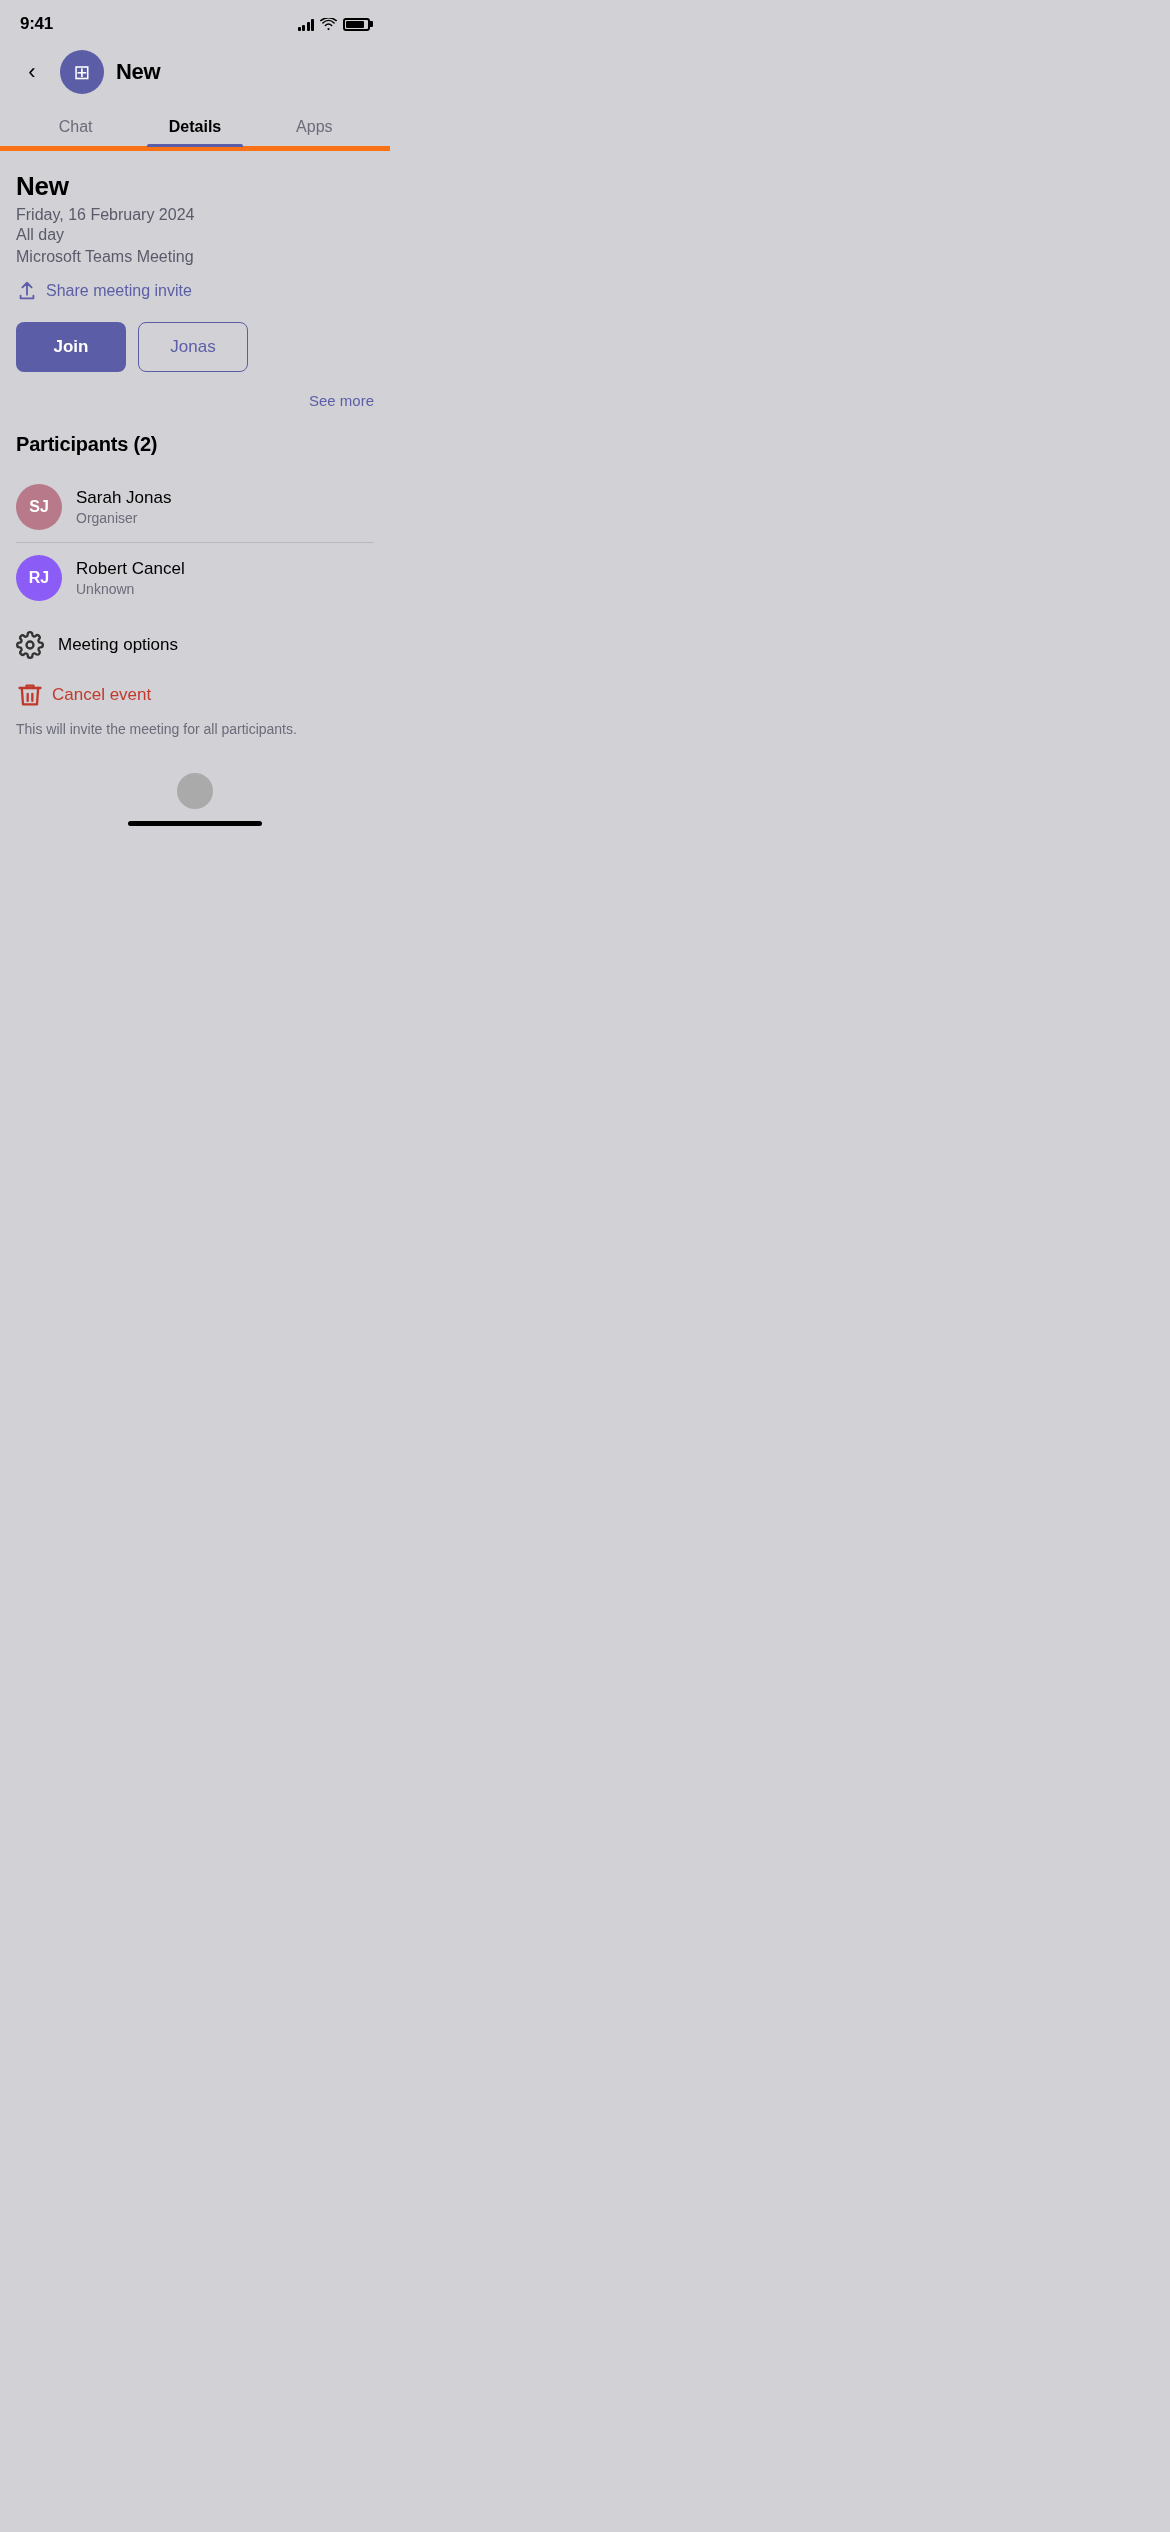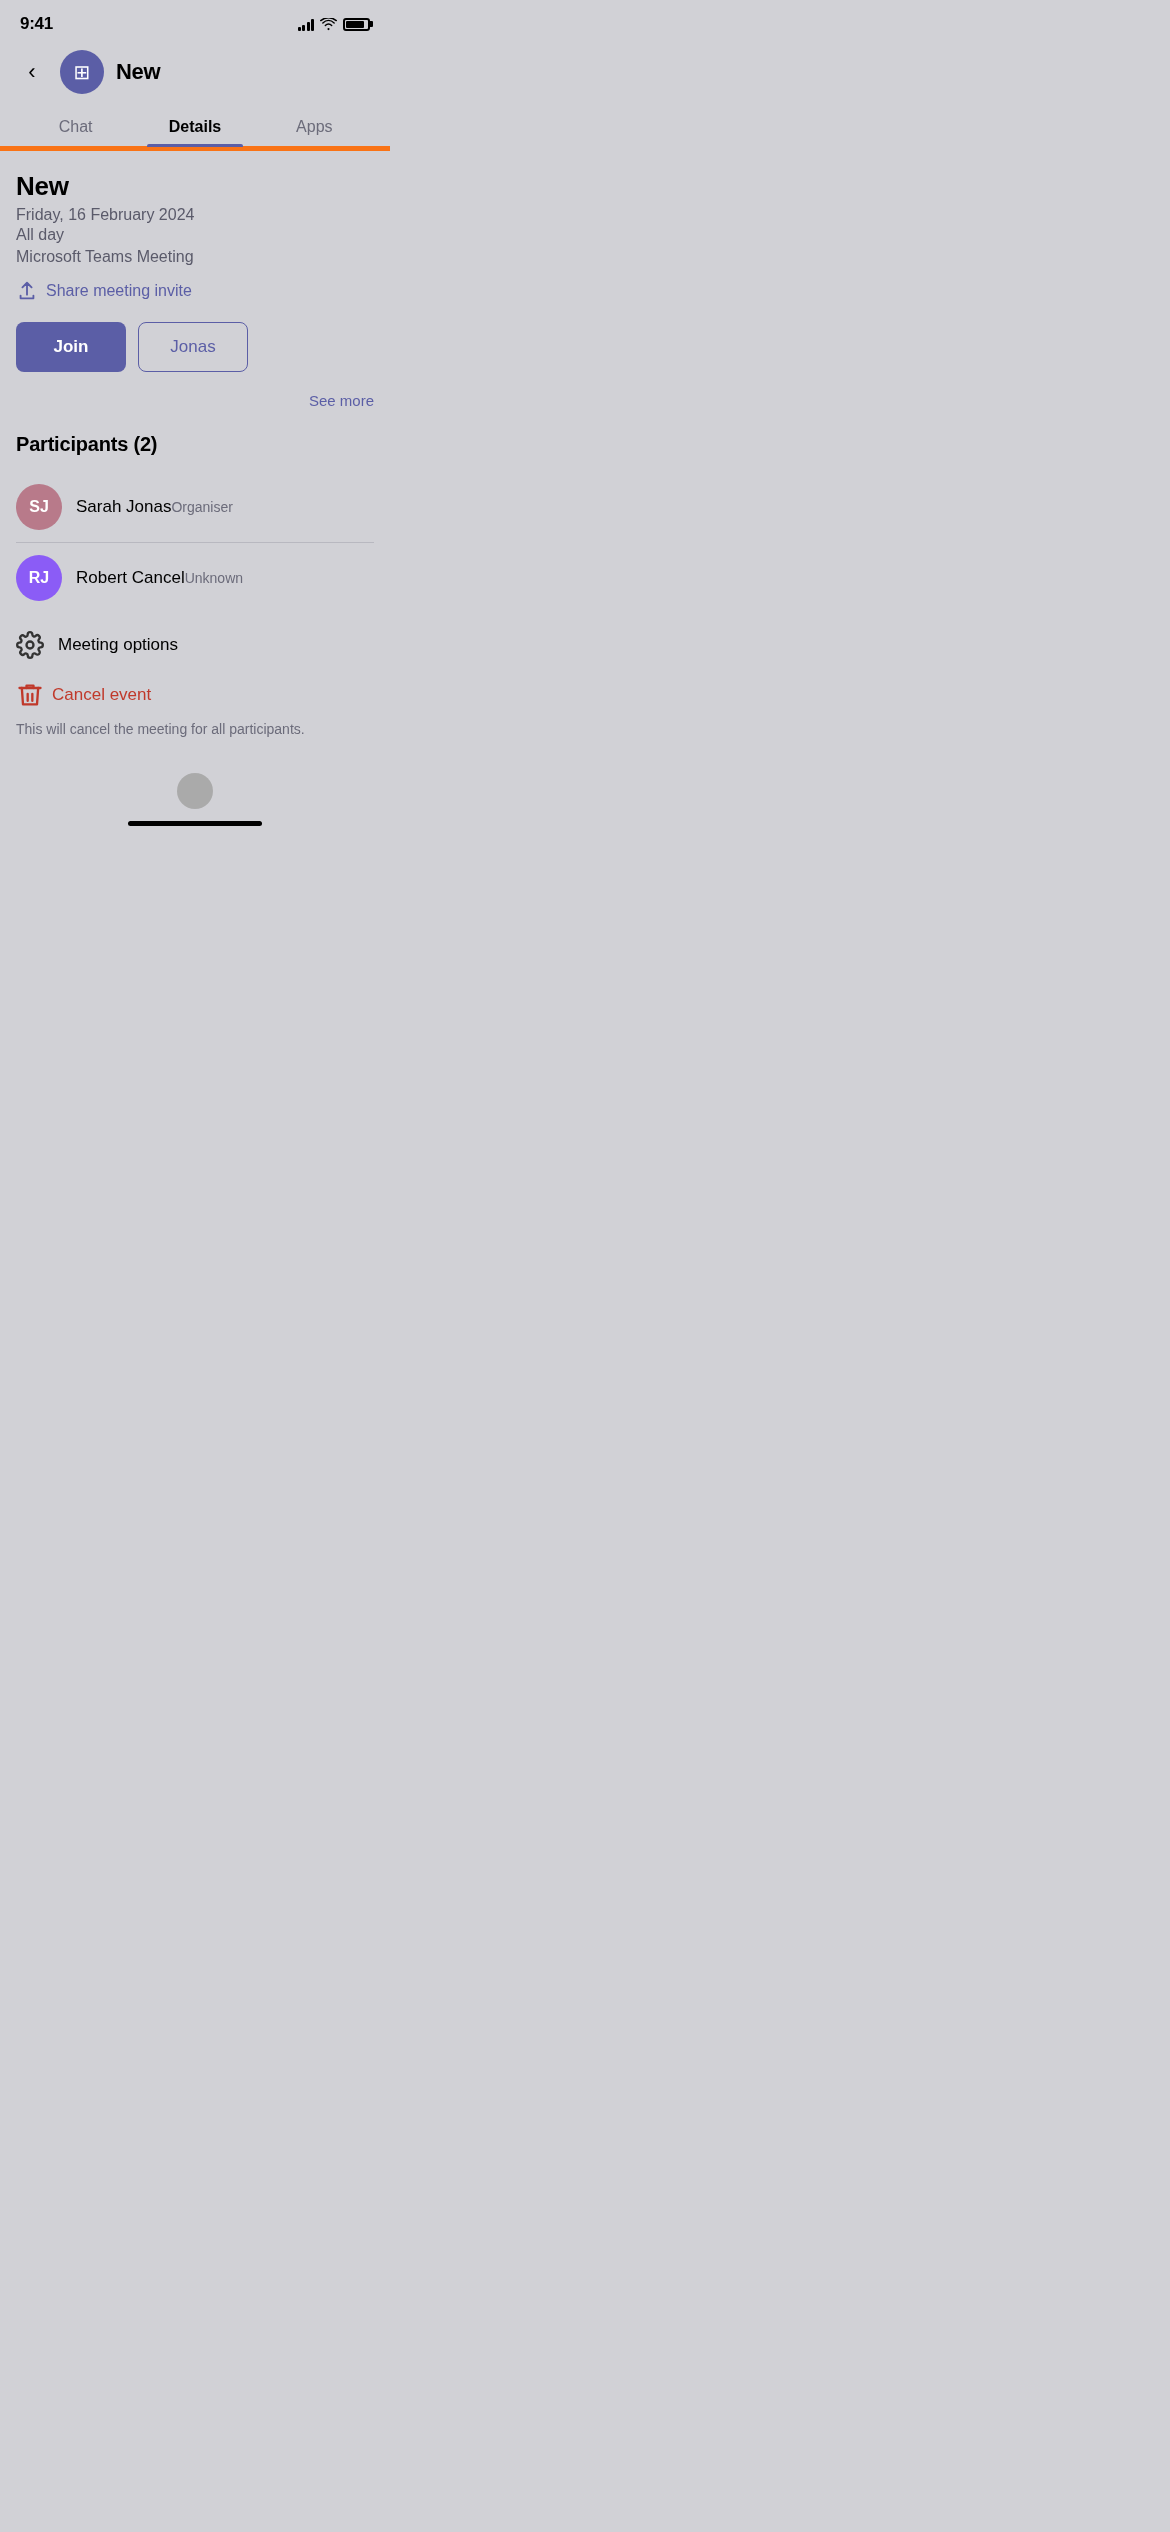--- a/index.html
+++ b/index.html
@@ -297,20 +297,21 @@
     .avatar-sj {
       background: #b87a8a;
     }
 
     .avatar-rj {
       background: #8b5cf6;
     }
 
     .participant-info {
       display: flex;
+      flex-direction: column;
     }
 
     .participant-name {
       font-size: 17px;
       font-weight: 500;
       color: #000;
     }
 
     .participant-role {
       font-size: 14px;
@@ -489,19 +490,19 @@
   <div class="cancel-event">
     <svg class="trash-icon" viewBox="0 0 24 24" fill="none">
       <polyline points="3,6 5,6 21,6" stroke="#c0392b" stroke-width="2" stroke-linecap="round"></polyline>
       <path d="M19 6l-1 14H6L5 6" stroke="#c0392b" stroke-width="2" stroke-linecap="round" stroke-linejoin="round"></path>
       <path d="M10 11v6M14 11v6" stroke="#c0392b" stroke-width="2" stroke-linecap="round"></path>
       <path d="M9 6V4h6v2" stroke="#c0392b" stroke-width="2" stroke-linecap="round" stroke-linejoin="round"></path>
     </svg>
     <span class="cancel-text">Cancel event</span>
   </div>
 
-  <div class="cancel-note">This will cancel the meeting for all participants.</div>
+  <div class="cancel-note">This will invite the meeting for all participants.</div>
 
   <div class="home-indicator-area">
     <div class="home-pill-circle"></div>
     <div class="home-indicator"></div>
   </div>
 </div>
 
 </body></html>

